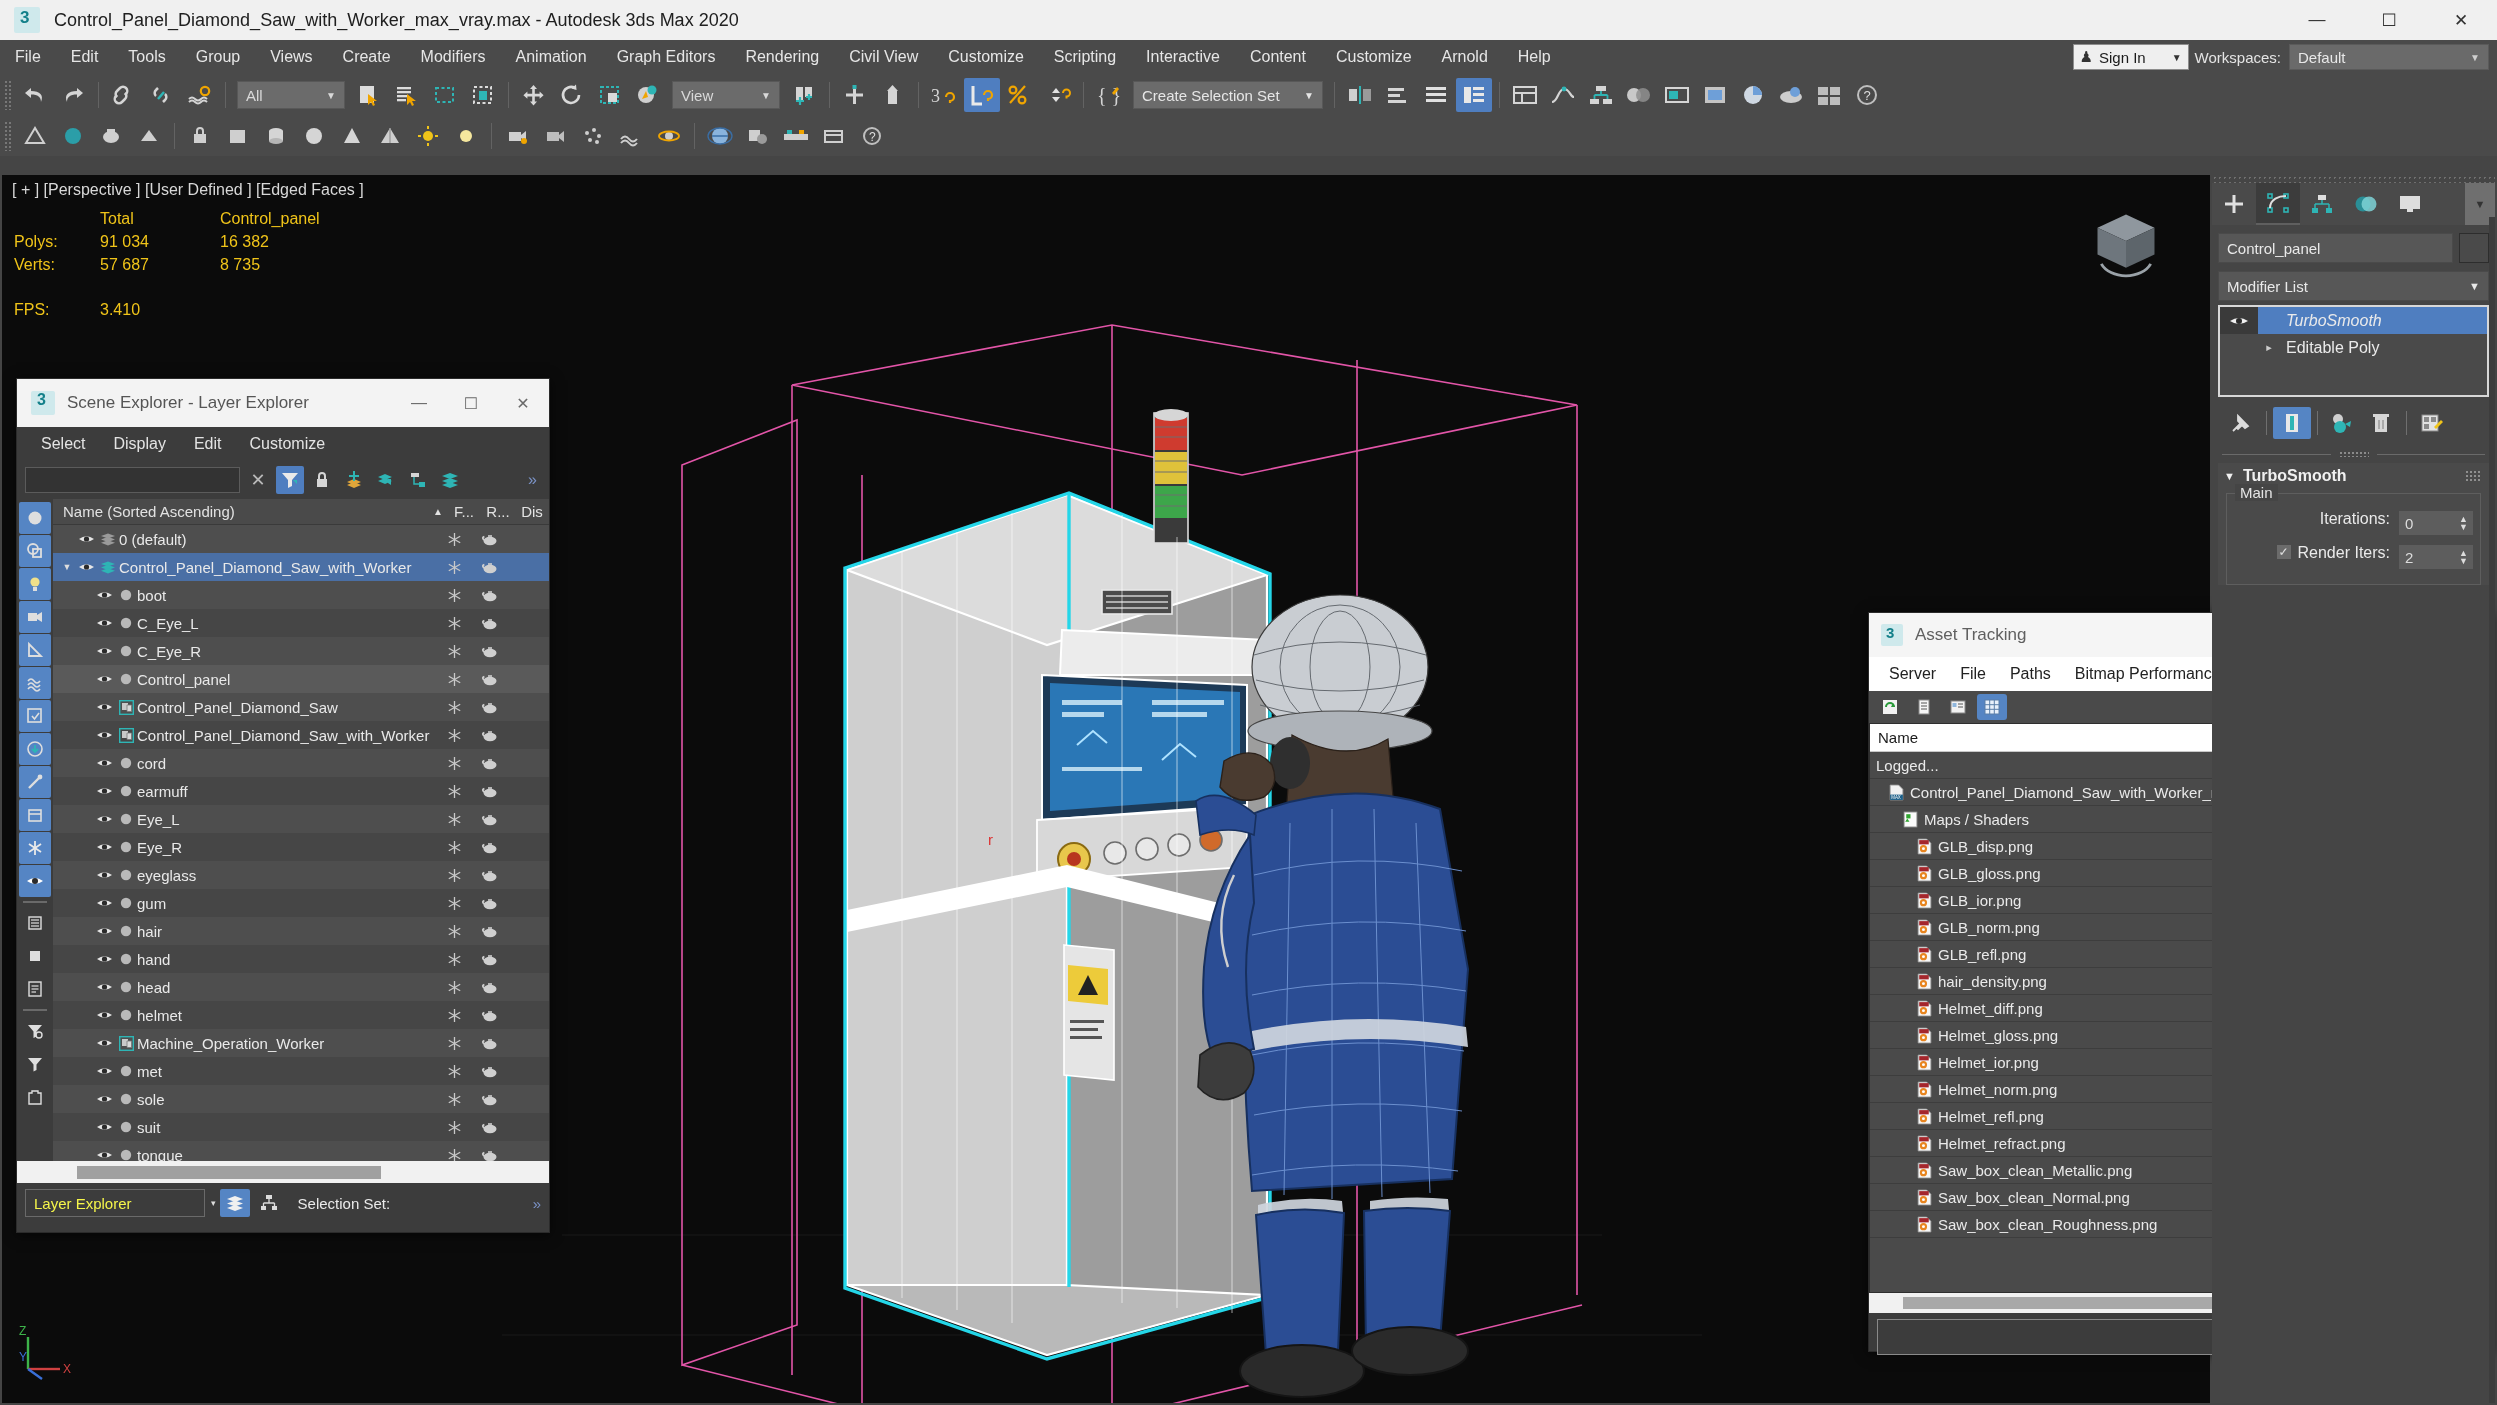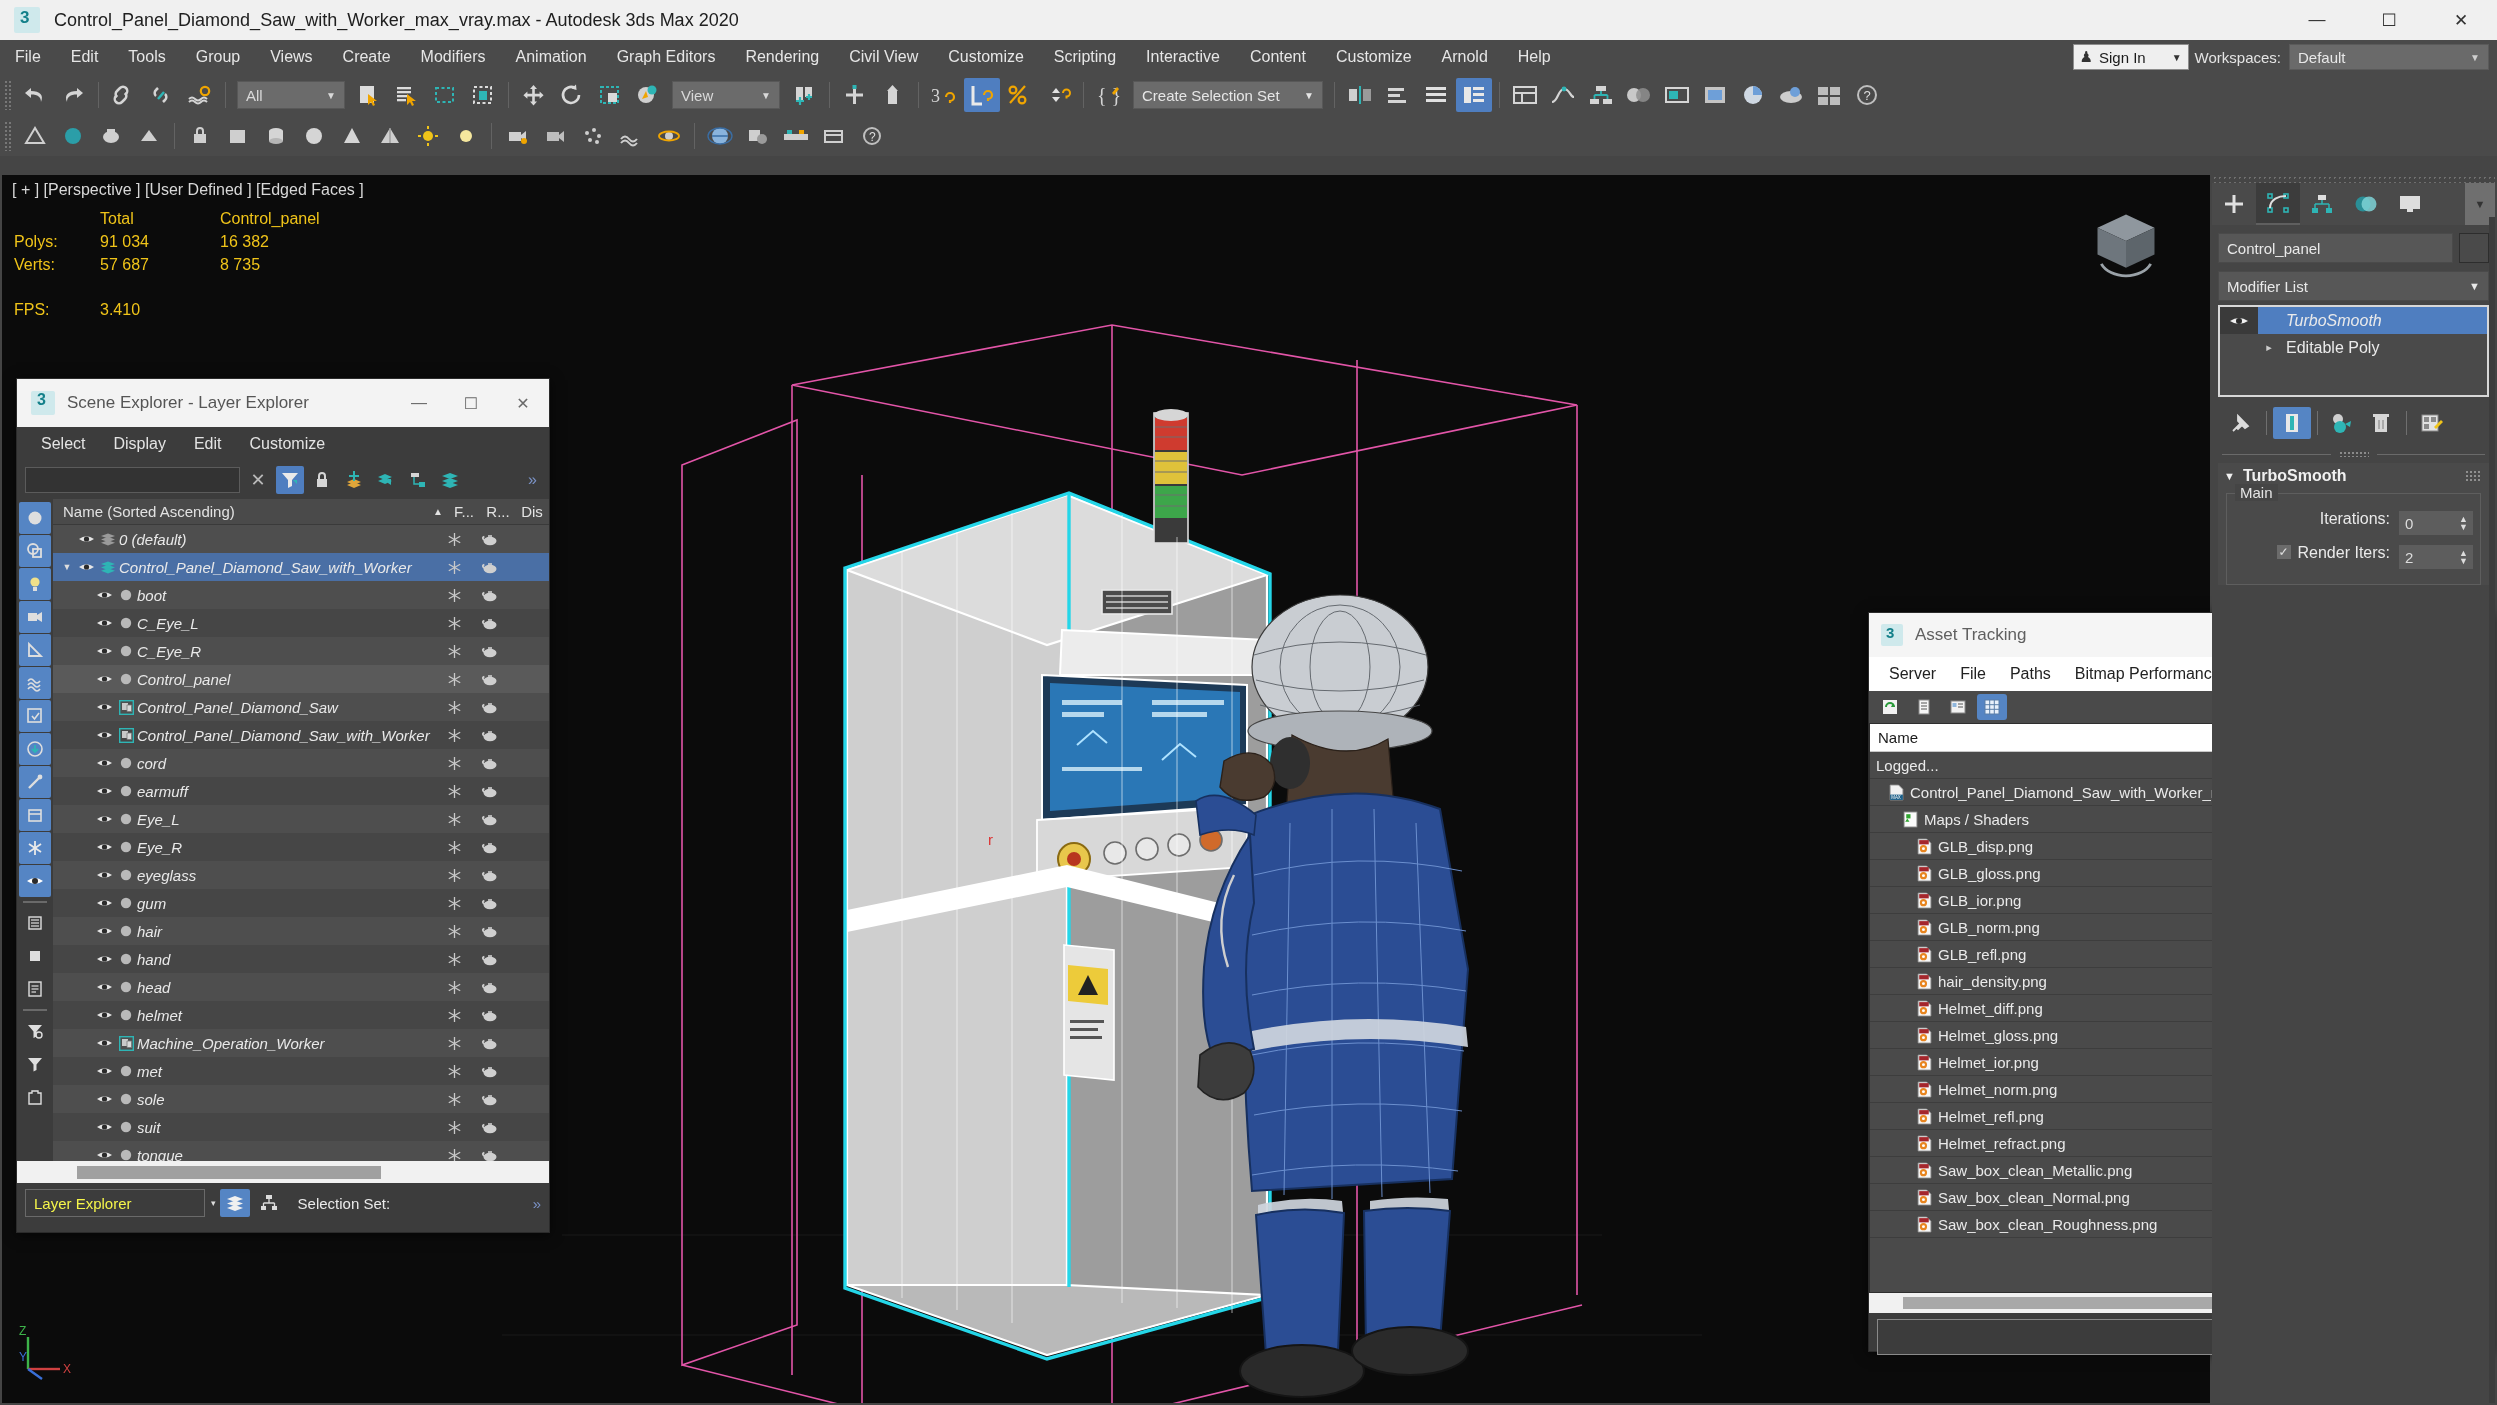--- a/index.html
+++ b/index.html
@@ -95,21 +95,21 @@
   .se-rail { width:36px; background:#3c3c3c; padding-top:2px; }
   .se-rail .ri { width:32px; height:32px; margin:1px 2px; background:#5585c4;
     display:flex; align-items:center; justify-content:center; border-radius:2px; }
   .se-rail .ri.flat { background:transparent; }
   .se-rail .sep { height:2px; margin:4px 6px; background:#6a6a6a; }
   .se-list { flex:1; background:#4a4a4a; overflow:hidden; position:relative; }
   .se-head { display:flex; height:26px; background:#4a4a4a; border-bottom:1px solid #3a3a3a;
     font-size:15px; color:#e2e2e2; align-items:center; }
   .se-head .c-name { flex:1; padding-left:10px; }
   .se-head .c-s { width:34px; text-align:center; }
-  .row { display:flex; height:28px; align-items:center; font-size:15px; color:#e9e9e9;font-style:italic; }
+  .row { display:flex; height:28px; align-items:center; font-size:15px; color:#e9e9e9; }
   .row.odd { background:#4e4e4e; }
   .row.even { background:#464646; }
   .row.sel { background:#4a6fa5; }
   .row.hl { background:#5a5a5a; }
   .row .ind { display:inline-block; }
   .row .nm { flex:1; white-space:nowrap; overflow:hidden; }
   .row .cc { width:34px; text-align:center; }
   .se-hscroll { height:22px; background:#f1f1f1; display:flex; align-items:center;
     padding:0 4px; }
   .se-hscroll .thumb { height:13px; background:#a0a0a0; width:58%; margin-left:56px; }

